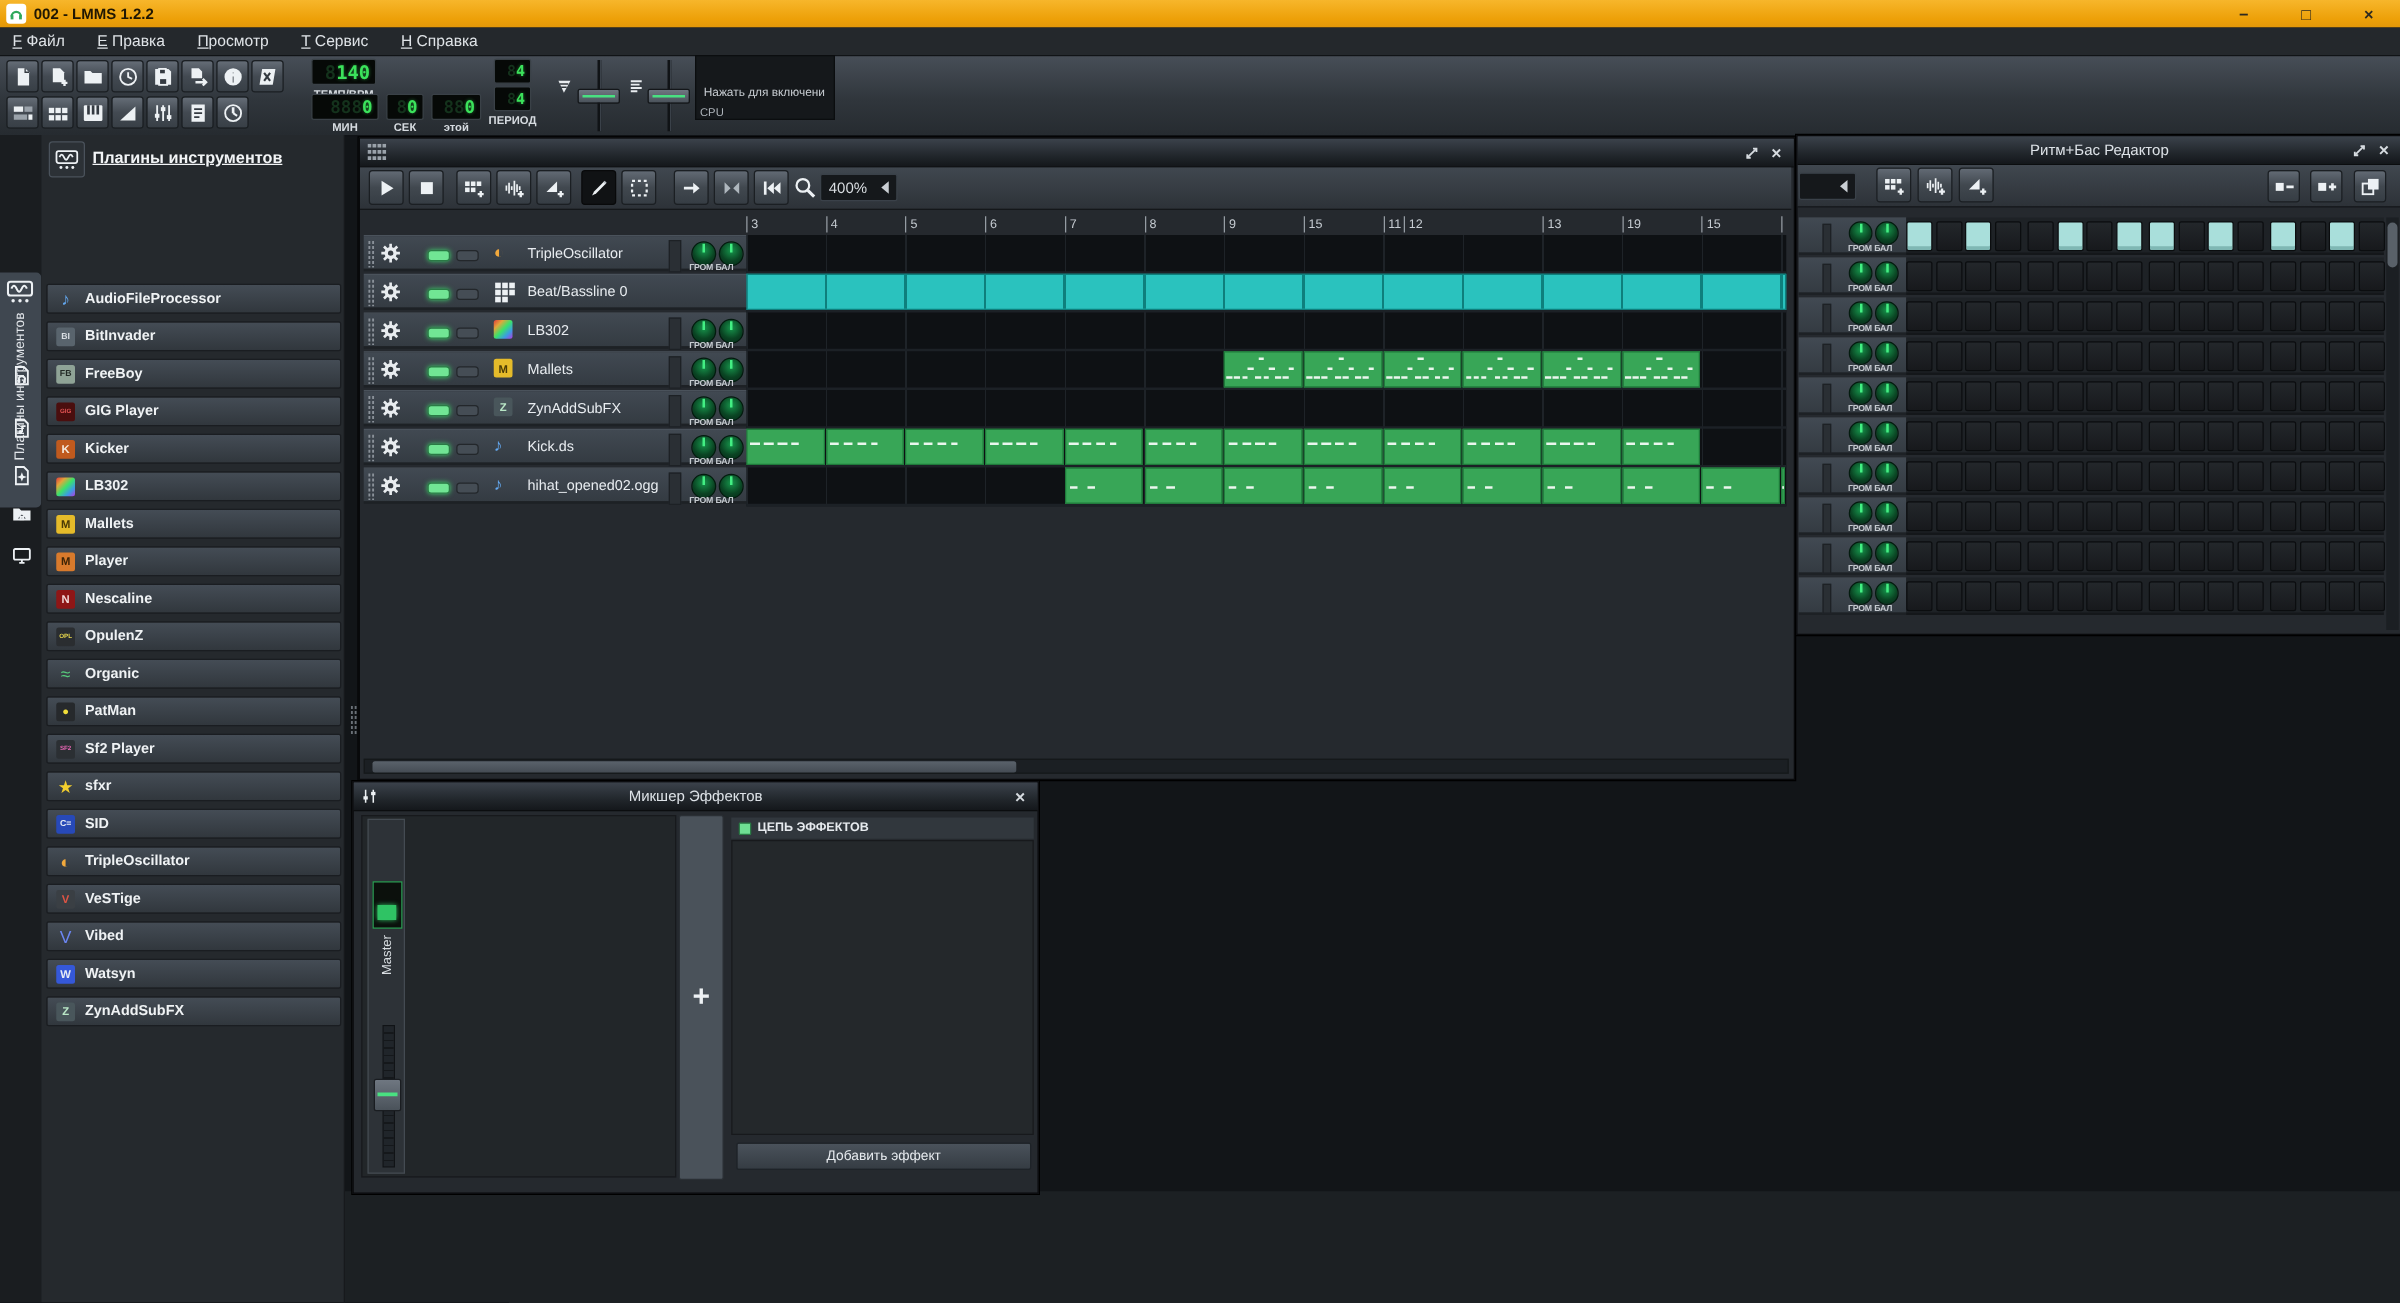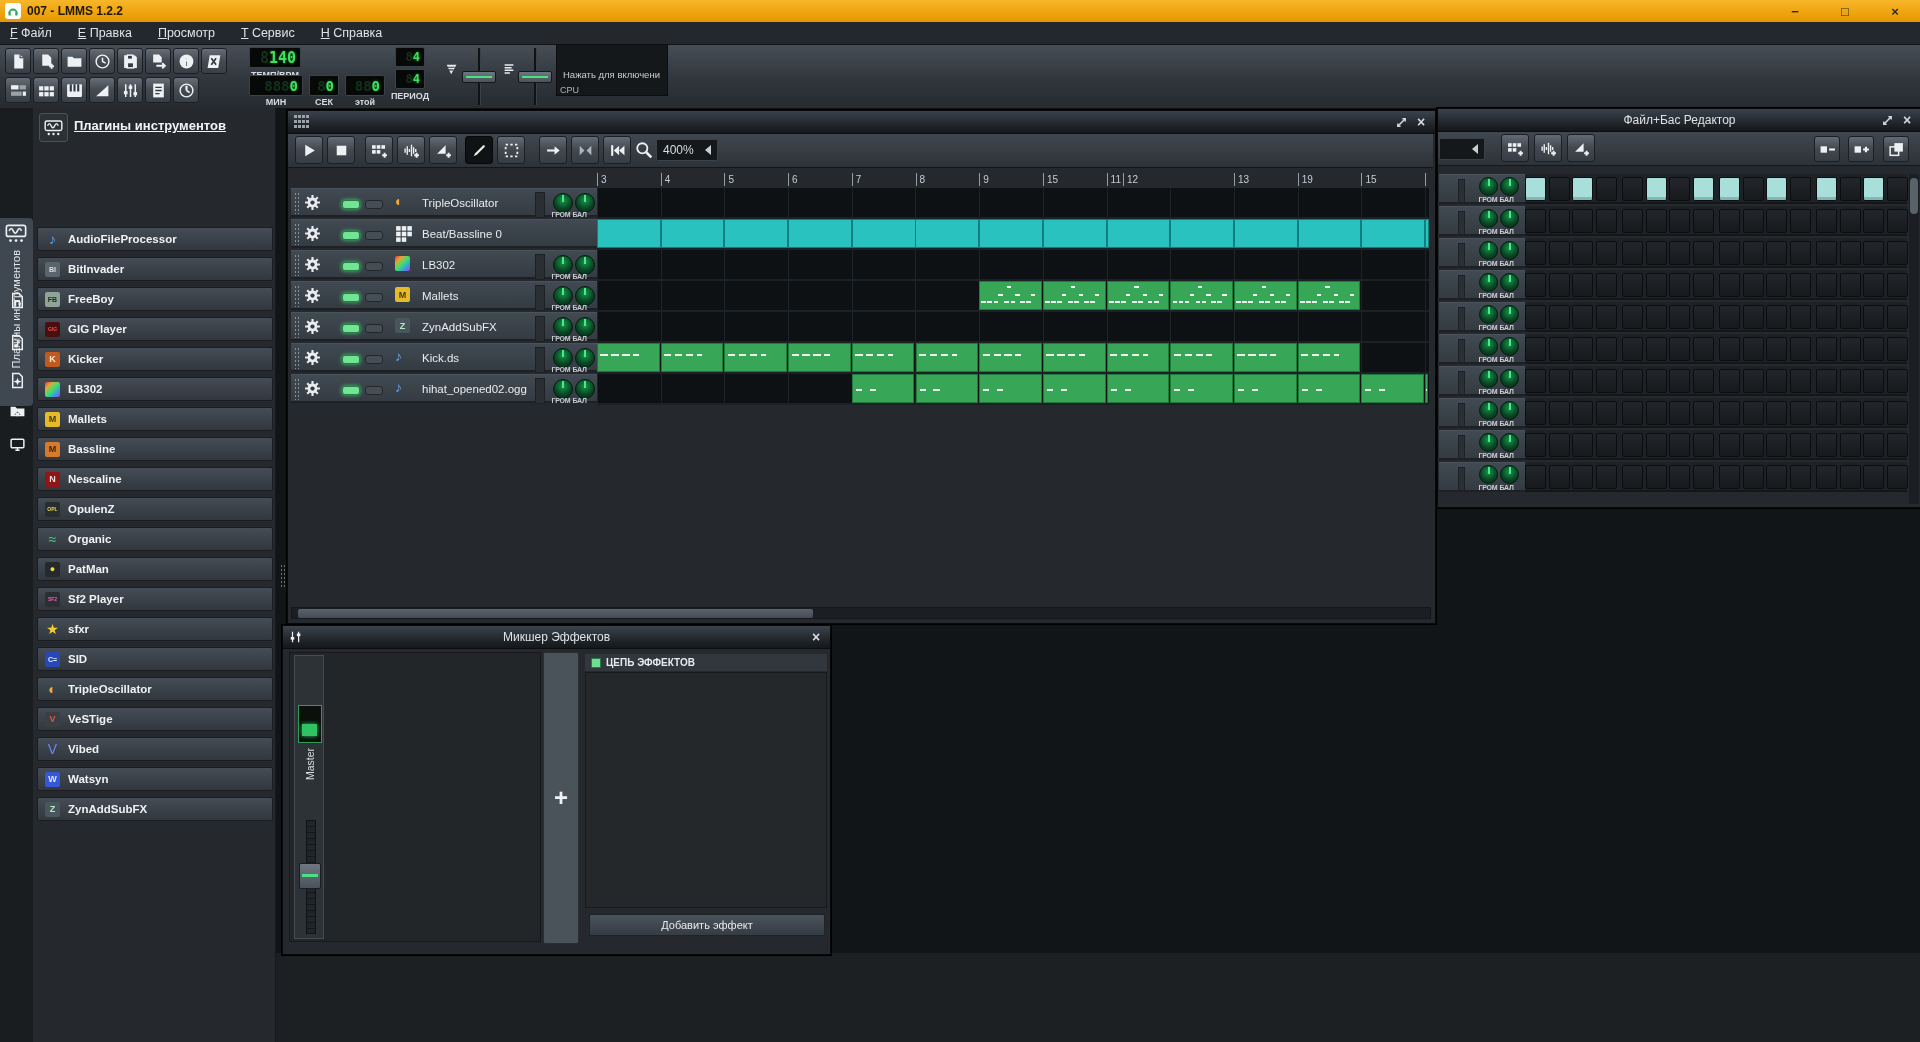--- a/index.html
+++ b/index.html
@@ -119,21 +119,21 @@
 <body>
 
 <div id="titlebar" class="abs">
   <div id="app-icon" class="abs">
     <svg width="12" height="12" viewBox="0 0 16 16">
         <path d="M3 11 a5 5 0 0 1 10 0" fill="none" stroke="#2FA85C" stroke-width="2.4"></path>
         <rect x="2" y="9.5" width="3" height="4.5" fill="#2FA85C"></rect>
         <rect x="11" y="9.5" width="3" height="4.5" fill="#2FA85C"></rect>
       </svg>
   </div>
-  <div id="app-title" class="abs">007 - LMMS 1.2.2</div>
+  <div id="app-title" class="abs">002 - LMMS 1.2.2</div>
   <div class="winbtn abs" style="left:1772px">−</div>
   <div class="winbtn abs" style="left:1822px">□</div>
   <div class="winbtn abs" style="left:1872px">×</div>
 </div>
 
 <div id="menubar" class="abs">
     <div class="menu-item"><span class="u">F</span><span> Файл</span></div>
     <div class="menu-item"><span class="u">E</span><span> Правка</span></div>
     <div class="menu-item"><span class="u">П</span><span>росмотр</span></div>
     <div class="menu-item"><span class="u">T</span><span> Сервис</span></div>
@@ -396,21 +396,21 @@
       <div class="instr-item">
         <span class="chip" style="background:linear-gradient(135deg,#e23b3b,#e2a53b,#3be26a,#3b9de2,#b03be2);color:#FFFFFF;font-size:9px"></span>
         <span class="nm">LB302</span>
       </div>
       <div class="instr-item">
         <span class="chip" style="background:#E5BB2A;color:#4A3A06;font-size:9px">M</span>
         <span class="nm">Mallets</span>
       </div>
       <div class="instr-item">
         <span class="chip" style="background:#D87A2C;color:#3D2406;font-size:9px">M</span>
-        <span class="nm">Bassline</span>
+        <span class="nm">Player</span>
       </div>
       <div class="instr-item">
         <span class="chip" style="background:#8E1616;color:#F2D9D9;font-size:9px">N</span>
         <span class="nm">Nescaline</span>
       </div>
       <div class="instr-item">
         <span class="chip" style="background:#2A2D30;color:#E6D64C;font-size:5px">OPL</span>
         <span class="nm">OpulenZ</span>
       </div>
       <div class="instr-item">
@@ -947,21 +947,21 @@
         </div>
       </div>
     </div>
   <div class="abs" style="left:3px;top:496px;width:1140px;height:12px;background:#1B1F23;border:1px solid #15181A;box-sizing:border-box">
     <div class="abs" style="left:6px;top:1px;width:515px;height:9px;border-radius:2px;background:linear-gradient(#5A626B,#454C54)"></div>
   </div>
 </div>
 
 <div id="bb-win" class="subwin abs" style="left:1437px;top:108px;width:483px;height:398px;overflow:hidden">
   <div class="subtitle">
-    <span class="cap">Файл+Бас Редактор</span>
+    <span class="cap">Ритм+Бас Редактор</span>
     <span class="subbtn abs" style="right:26px;top:3px">
       <svg width="11" height="11" viewBox="0 0 12 12" stroke="#D6DBE0" stroke-width="1.6">
           <path d="M2 10 L10 2"></path>
           <path d="M7 2 h3 v3 M5 10 h-3 v-3" fill="none"></path>
         </svg>
     </span>
     <span class="subbtn abs" style="right:6px;top:3px;font-size:14px">×</span>
   </div>
   <div class="subtoolbar abs" style="left:0;top:23px;width:483px;height:33px">
     <div class="combo abs" style="left:1px;top:6px;width:46px;height:22px">

